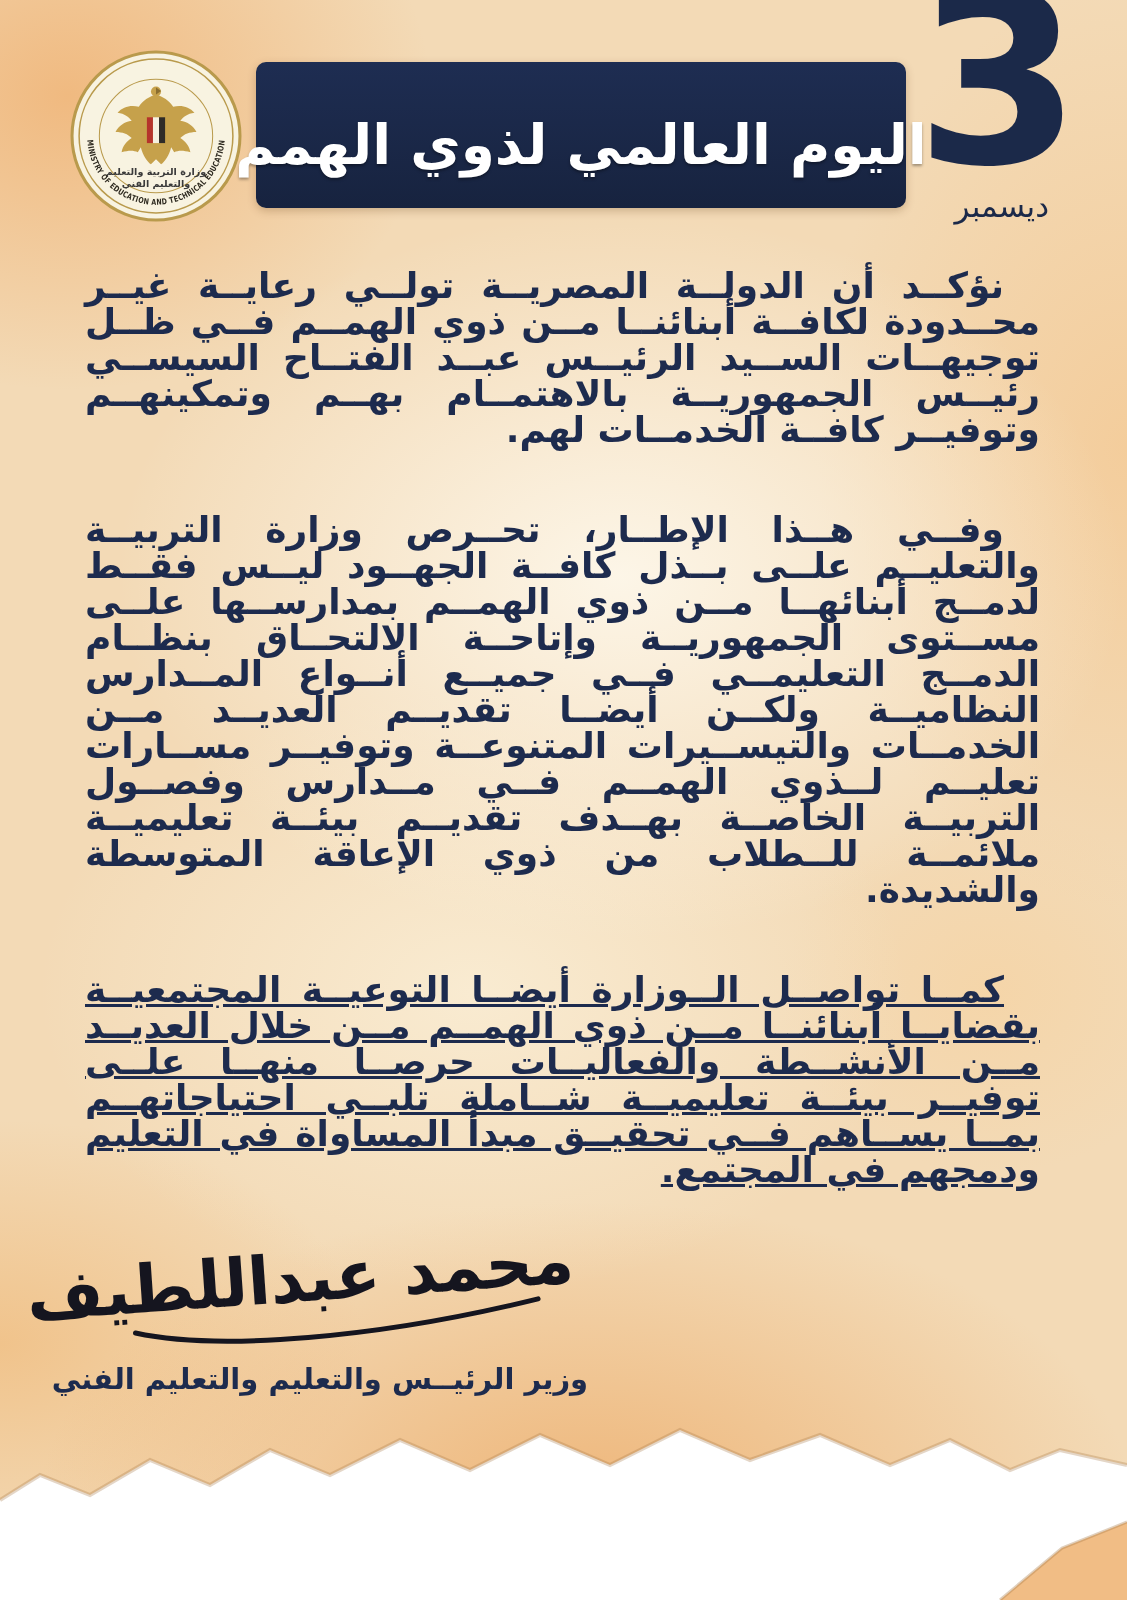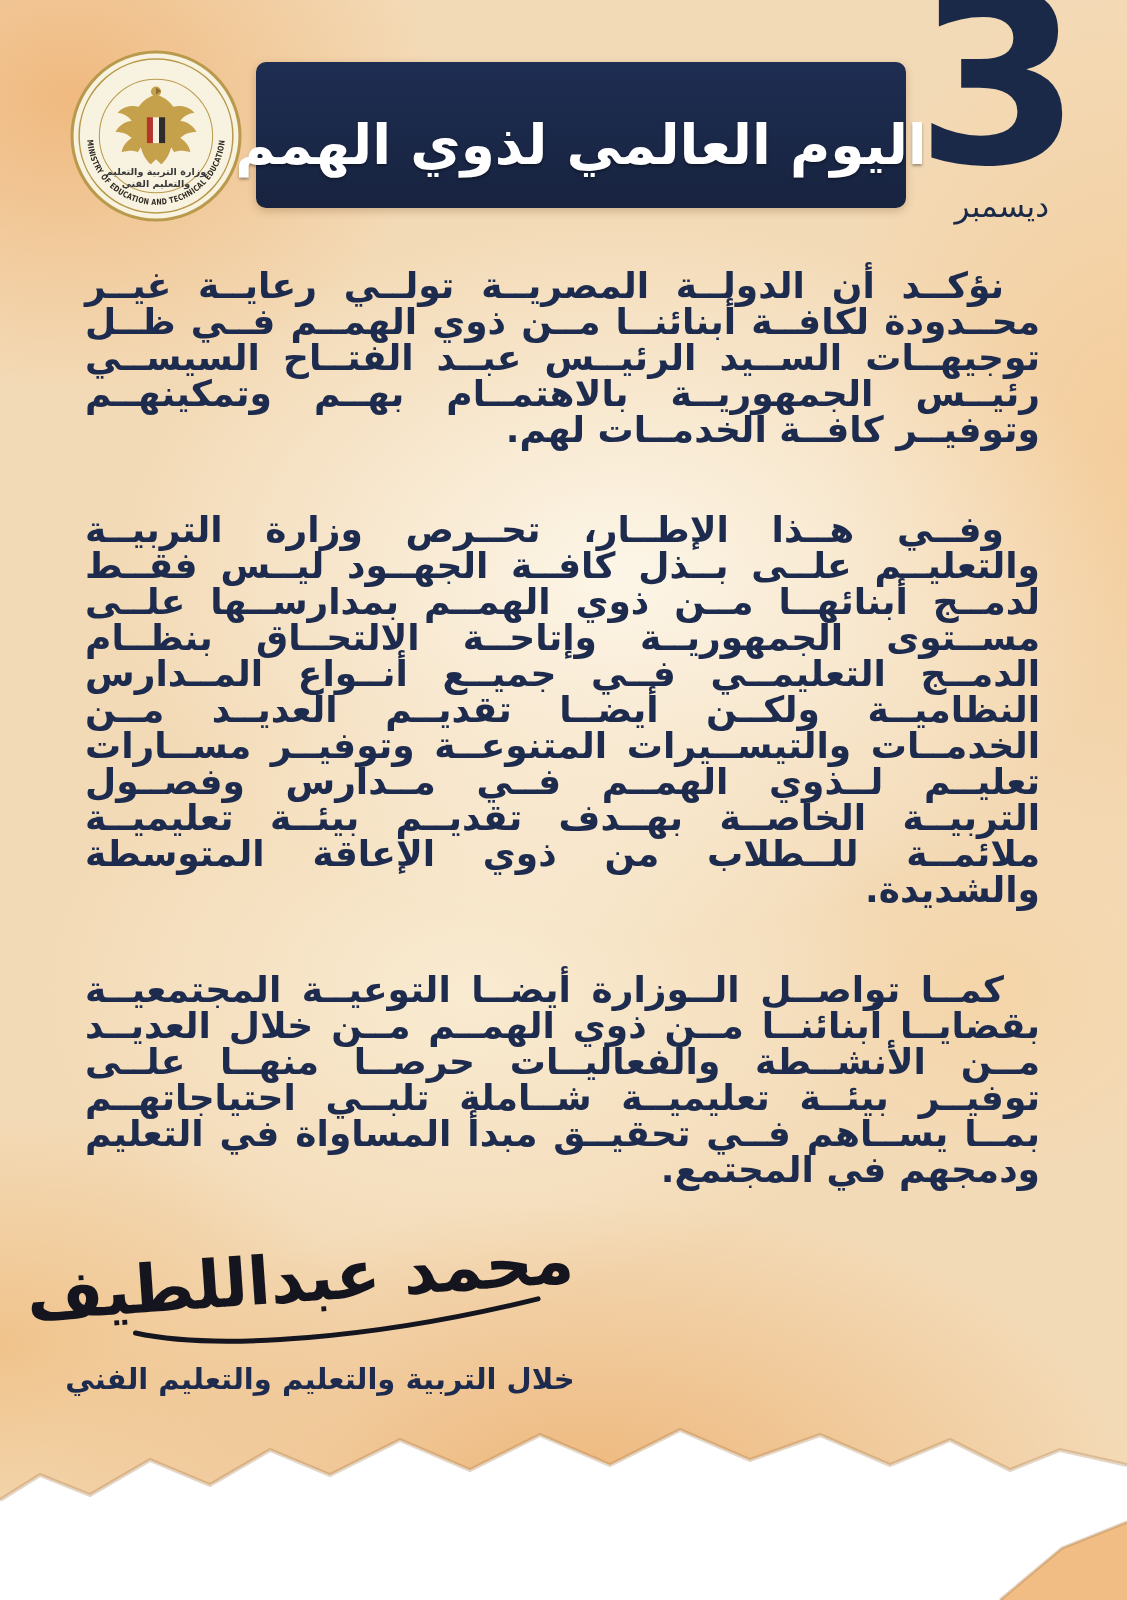--- a/index.html
+++ b/index.html
@@ -78,21 +78,21 @@
     left: 85px;
     direction: rtl;
     color: #1d2b4e;
     font-size: 36px;
     font-weight: 700;
     line-height: 36px;
     text-align: justify;
     text-align-last: right;
   }
   .body-text p { margin: 0 0 64px 0; text-indent: 36px; }
-  .body-text p:last-child { margin-bottom: 5px; }
+  .body-text p:last-child { margin-bottom: 5px; text-decoration: underline; }
 
   
   .signature-block {
     position: absolute;
     left: 95px; top: 1238px;
     width: 480px;
     text-align: center;
     transform: rotate(-4deg);
     color: #15151f;
   }
@@ -169,21 +169,21 @@
     <p>وفــي هــذا الإطــار، تحــرص وزارة التربيــة والتعليــم علــى بــذل كافــة الجهــود ليــس فقــط لدمــج أبنائهــا مــن ذوي الهمــم بمدارســها علــى مســتوى الجمهوريــة وإتاحــة الالتحــاق بنظــام الدمــج التعليمــي فــي جميــع أنــواع المــدارس النظاميــة ولكــن أيضــا تقديــم العديــد مــن الخدمــات والتيســيرات المتنوعــة وتوفيــر مســارات تعليــم لــذوي الهمــم فــي مــدارس وفصــول التربيــة الخاصــة بهــدف تقديــم بيئــة تعليميــة ملائمــة للــطلاب من ذوي الإعاقة المتوسطة والشديدة.</p>
     <p>كمــا تواصــل الــوزارة أيضــا التوعيــة المجتمعيــة بقضايــا أبنائنــا مــن ذوي الهمــم مــن خلال العديــد مــن الأنشــطة والفعاليــات حرصــا منهــا علــى توفيــر بيئــة تعليميــة شــاملة تلبــي احتياجاتهــم بمــا يســاهم فــي تحقيــق مبدأ المساواة في التعليم ودمجهم في المجتمع.</p>
   </div>
 
   <div class="signature-block">
     <span class="signature-name">محمد عبداللطيف</span>
     <svg class="signature-flourish" width="420" height="34" viewBox="0 0 420 34">
       <path d="M8 10 C 90 34 250 32 412 4" fill="none" stroke="#15151f" stroke-width="5" stroke-linecap="round"></path>
     </svg>
   </div>
-  <div class="signature-title">خلال التربية والتعليم والتعليم الفني</div>
+  <div class="signature-title">وزير الرئيــس والتعليم والتعليم الفني</div>
 
   <svg class="torn-edge" viewBox="0 0 1127 220" preserveAspectRatio="none">
     <path d="M0 120 L40 95 L90 115 L150 80 L210 105 L270 70 L330 95 L400 60 L470 90 L540 55 L610 85 L680 50 L750 80 L820 55 L890 85 L950 60 L1010 90 L1060 70 L1127 85 L1127 220 L0 220 Z" fill="#ffffff"></path>
     <path d="M0 120 L40 95 L90 115 L150 80 L210 105 L270 70 L330 95 L400 60 L470 90 L540 55 L610 85 L680 50 L750 80 L820 55 L890 85 L950 60 L1010 90 L1060 70 L1127 85" fill="none" stroke="rgba(165,120,70,0.30)" stroke-width="4"></path>
     <polygon points="1000,220 1062,168 1127,142 1127,220" fill="#f1bd85"></polygon>
     <path d="M1000 220 L1062 168 L1127 142" fill="none" stroke="rgba(165,120,70,0.35)" stroke-width="3"></path>
   </svg>
 
 </div>
 

